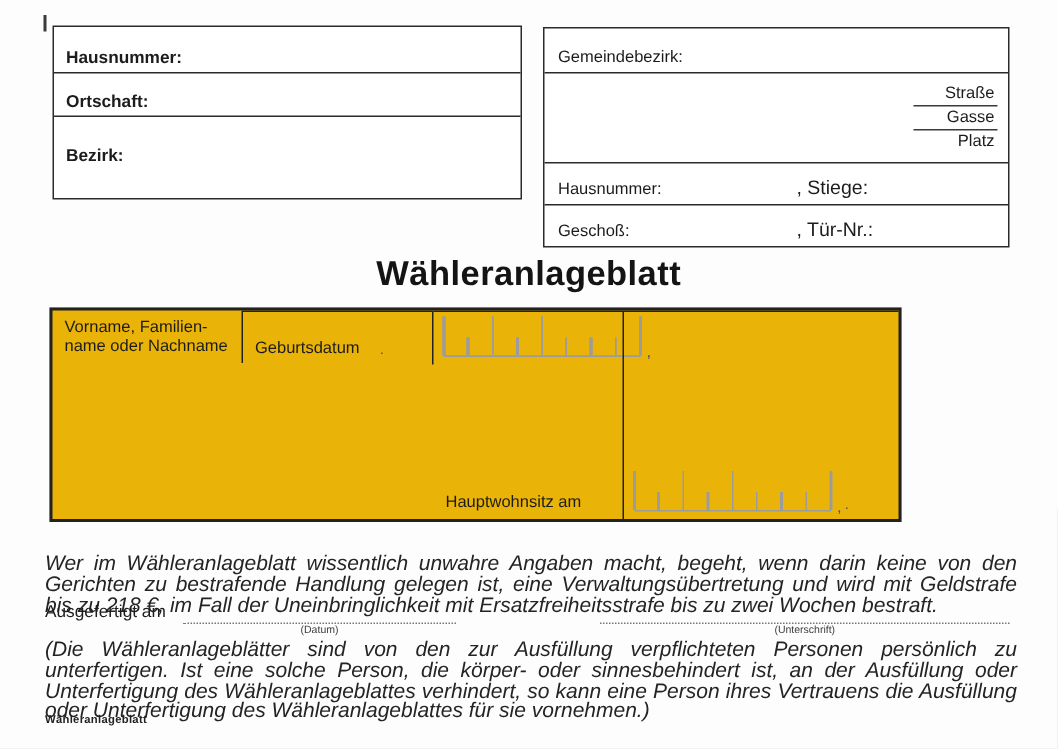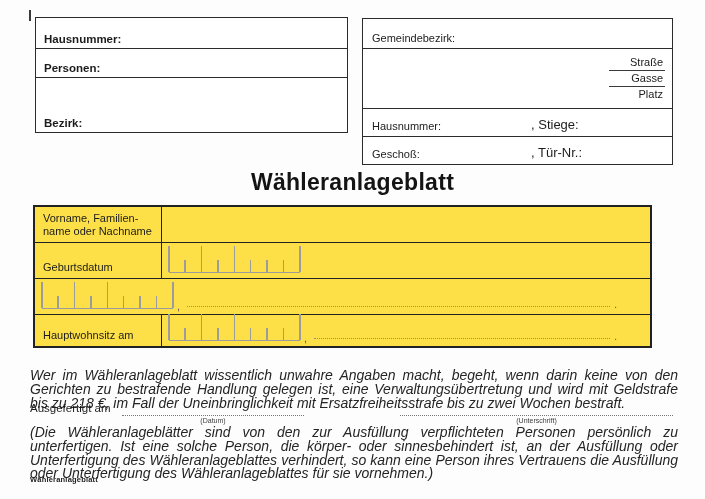--- a/index.html
+++ b/index.html
@@ -8,40 +8,40 @@
     font-family:"Liberation Sans","DejaVu Sans",sans-serif;color:#1c1c1c;
     overflow:hidden;margin:0 auto;
   }
   
   .crop-mark{position:absolute;left:29px;top:10px;width:2px;height:11px;background:#3a3a3a;}
   .box{position:absolute;border:1.5px solid #2b2b2b;background:#fff;}
   .left-box{left:35px;top:17px;width:311px;height:114px;display:flex;flex-direction:column;}
   .lrow{position:relative;display:flex;align-items:flex-end;}
   .lrow1{height:30px;border-bottom:1.5px solid #2b2b2b;}
   .lrow2{height:28px;border-bottom:1.5px solid #2b2b2b;}
-  .lrow3{flex:1;}
+  .lrow3{flex:1;align-items:center;}
   .lrow .lbl{font-size:11.5px;font-weight:bold;padding:0 0 3px 8px;white-space:nowrap;}
   .write-space{flex:1;height:100%;}
   .right-box{left:362px;top:18px;width:309px;height:145px;display:flex;flex-direction:column;}
   .rrow{position:relative;display:flex;align-items:flex-end;}
   .rrow .lbl{font-size:11px;font-weight:normal;padding:0 0 4px 9px;white-space:nowrap;}
   .rrow1{height:29px;border-bottom:1.5px solid #2b2b2b;}
   .rrow2{height:59px;border-bottom:1.5px solid #2b2b2b;align-items:center;}
   .rrow3{height:27px;border-bottom:1.5px solid #2b2b2b;}
   .rrow4{flex:1;}
   .abs-lbl{position:absolute;left:168px;bottom:4px;font-size:13px;white-space:nowrap;}
   .street-stack{margin-left:auto;margin-right:7px;width:56px;text-align:right;font-size:11px;line-height:14px;}
   .street-stack .opt{display:block;padding:0 2px 1px 2px;}
   .street-stack .opt:nth-child(1),.street-stack .opt:nth-child(2){border-bottom:1px solid #3a3a3a;}
   
   .title{position:absolute;left:0;top:169px;width:100%;text-align:center;
     font-size:23px;font-weight:bold;letter-spacing:.3px;color:#141414;}
   
-  .ptable{position:absolute;left:33px;top:205px;width:619px;height:143px;
-    border:2px solid #222;background:#fde047;box-sizing:border-box;display:flex;flex-direction:column;}
+  .ptable{position:absolute;left:33px;top:205px;width:568px;height:143px;
+    border:2px solid #222;background:#eab308;box-sizing:border-box;display:flex;flex-direction:row;}
   .prow{position:relative;display:flex;box-sizing:border-box;}
   .prow + .prow{border-top:1.5px solid #222;text-align:right;}
   .prow1{height:35px;}
   .prow2,.prow3{height:36px;}
   .prow4{flex:1;}
   .pcell-label{width:127px;border-right:1.5px solid #222;box-sizing:border-box;
     position:relative;font-size:11px;line-height:13px;}
   .pcell-label .txt{position:absolute;left:8px;bottom:4px;white-space:pre-line;}
   .prow1 .pcell-label .txt{top:5px;bottom:auto;}
   .pcell-value{flex:1;position:relative;}
@@ -73,21 +73,21 @@
 <div class="page">
 
   <div class="crop-mark"></div>
 
   <div class="box left-box">
     <div class="lrow lrow1">
       <span class="lbl">Hausnummer:</span>
       <span class="write-space"></span>
     </div>
     <div class="lrow lrow2">
-      <span class="lbl">Personen:</span>
+      <span class="lbl">Ortschaft:</span>
       <span class="write-space"></span>
     </div>
     <div class="lrow lrow3">
       <span class="lbl">Bezirk:</span>
       <span class="write-space"></span>
     </div>
   </div>
 
   <div class="box right-box">
     <div class="rrow rrow1">

